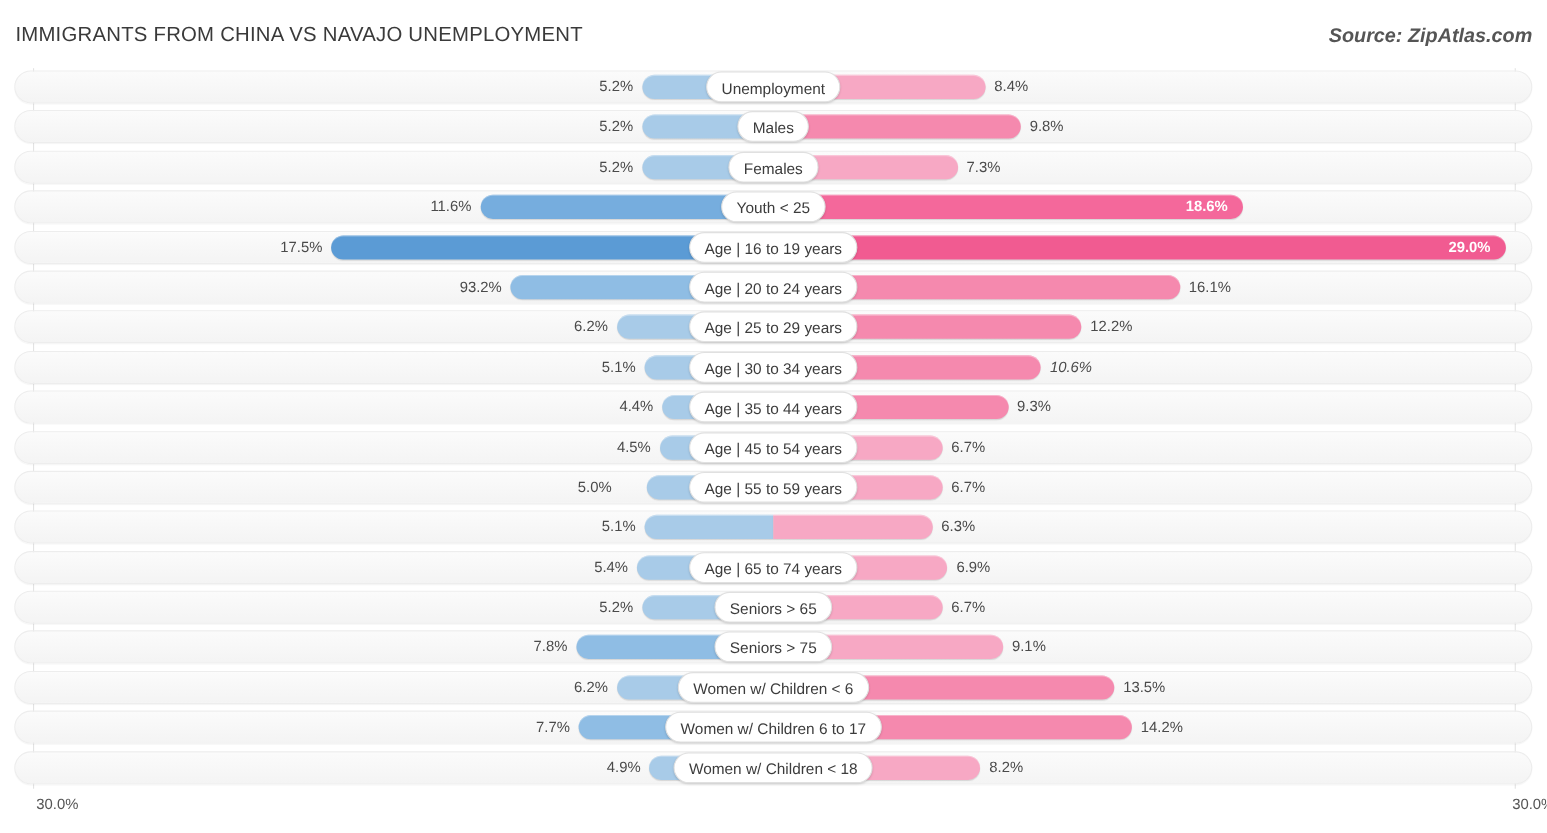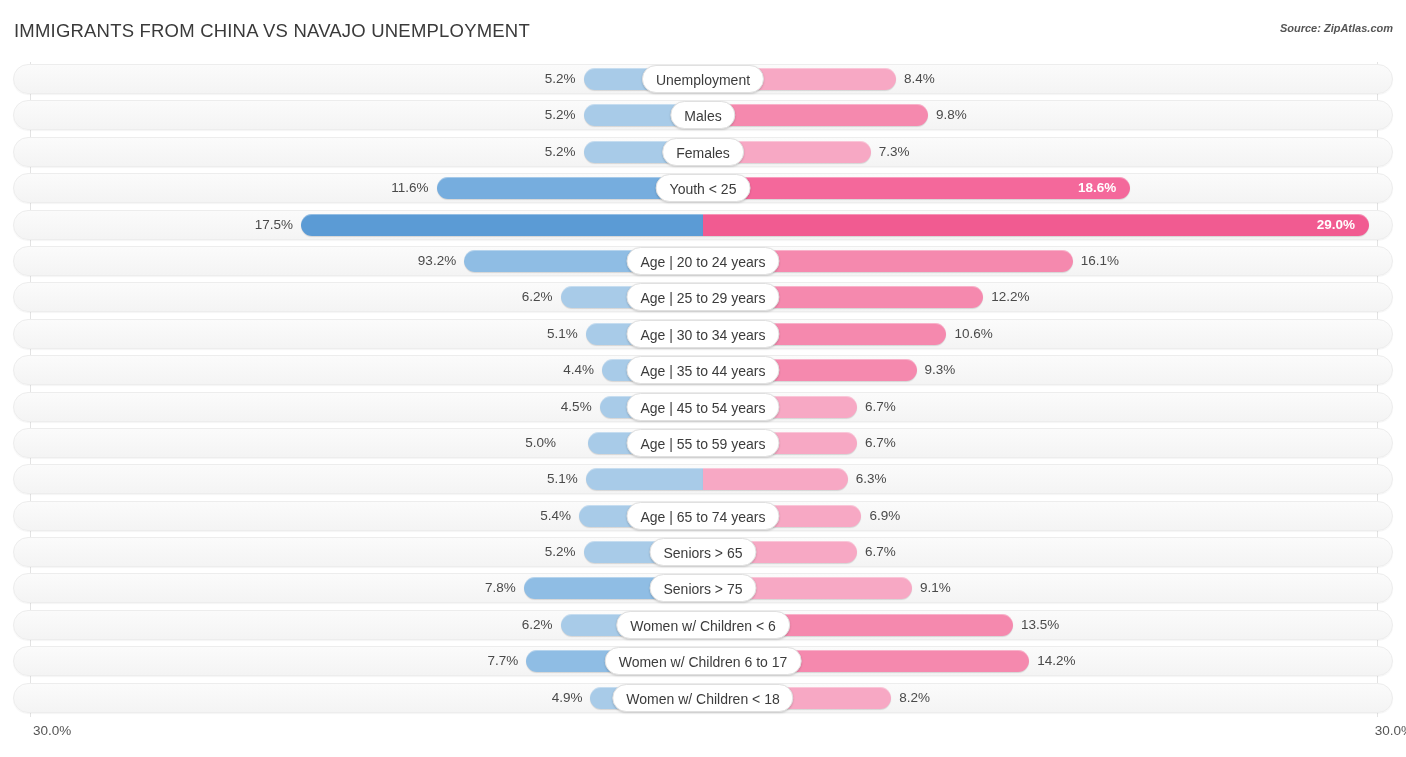--- a/index.html
+++ b/index.html
@@ -28,21 +28,21 @@
     top: 20px;
     font-size: 18.5px;
     letter-spacing: 0.2px;
     color: #3a3a3a;
     white-space: nowrap;
   }
   .source-note {
     position: absolute;
     right: 13px;
     top: 22px;
-    font-size: 11px;
+    font-size: 18px;
     font-style: italic;
     font-weight: bold;
     color: #555;
     white-space: nowrap;
   }
 
   
   .plot {
     position: absolute;
     left: 0;
@@ -229,20 +229,21 @@
         <div class="val val-left-out" style="left: 346.587px; width: 82px;">11.6%</div>
         <div class="val val-right-out val-in" style="left: 703px; width: 413.18px; text-align: right;">18.6%</div>
         <div class="center-label" style="left: 703px;">Youth &lt; 25</div>
       </div>
       <div class="row">
         <div class="track"></div>
         <div class="bar bar-left" style="left: 301.083px; width: 401.917px; background: rgb(91, 155, 213);"></div>
         <div class="bar bar-right" style="left: 703px; width: 666.033px; background: rgb(241, 91, 145);"></div>
         <div class="val val-left-out" style="left: 211.083px; width: 82px;">17.5%</div>
         <div class="val val-right-out val-in" style="left: 703px; width: 652.033px; text-align: right;">29.0%</div>
+        <div class="center-label" style="left: 703px;">Age | 16 to 19 years</div>
       </div>
       <div class="row">
         <div class="track"></div>
         <div class="bar bar-left" style="left: 464.147px; width: 238.853px; background: rgb(143, 189, 228);"></div>
         <div class="bar bar-right" style="left: 703px; width: 369.763px; background: rgb(245, 137, 174);"></div>
         <div class="val val-left-out" style="left: 374.147px; width: 82px;">93.2%</div>
         <div class="val val-right-out" style="left: 1080.76px; width: 90px;">16.1%</div>
         <div class="center-label" style="left: 703px;">Age | 20 to 24 years</div>
       </div>
       <div class="row">
@@ -251,21 +252,21 @@
         <div class="bar bar-right" style="left: 703px; width: 280.193px; background: rgb(245, 137, 174);"></div>
         <div class="val val-left-out" style="left: 470.607px; width: 82px;">6.2%</div>
         <div class="val val-right-out" style="left: 991.193px; width: 90px;">12.2%</div>
         <div class="center-label" style="left: 703px;">Age | 25 to 29 years</div>
       </div>
       <div class="row">
         <div class="track"></div>
         <div class="bar bar-left" style="left: 585.87px; width: 117.13px; background: rgb(168, 203, 232);"></div>
         <div class="bar bar-right" style="left: 703px; width: 243.447px; background: rgb(245, 137, 174);"></div>
         <div class="val val-left-out" style="left: 495.87px; width: 82px;">5.1%</div>
-        <div class="val val-right-out" style="left: 954.447px; width: 90px;">10.6%</div>
+        <div class="val val-right-out" style="left: 954.447px; width: 90px; font-style: italic;">10.6%</div>
         <div class="center-label" style="left: 703px;">Age | 30 to 34 years</div>
       </div>
       <div class="row">
         <div class="track"></div>
         <div class="bar bar-left" style="left: 601.947px; width: 101.053px; background: rgb(168, 203, 232);"></div>
         <div class="bar bar-right" style="left: 703px; width: 213.59px; background: rgb(245, 137, 174);"></div>
         <div class="val val-left-out" style="left: 511.947px; width: 82px;">4.4%</div>
         <div class="val val-right-out" style="left: 924.59px; width: 90px;">9.3%</div>
         <div class="center-label" style="left: 703px;">Age | 35 to 44 years</div>
       </div>

